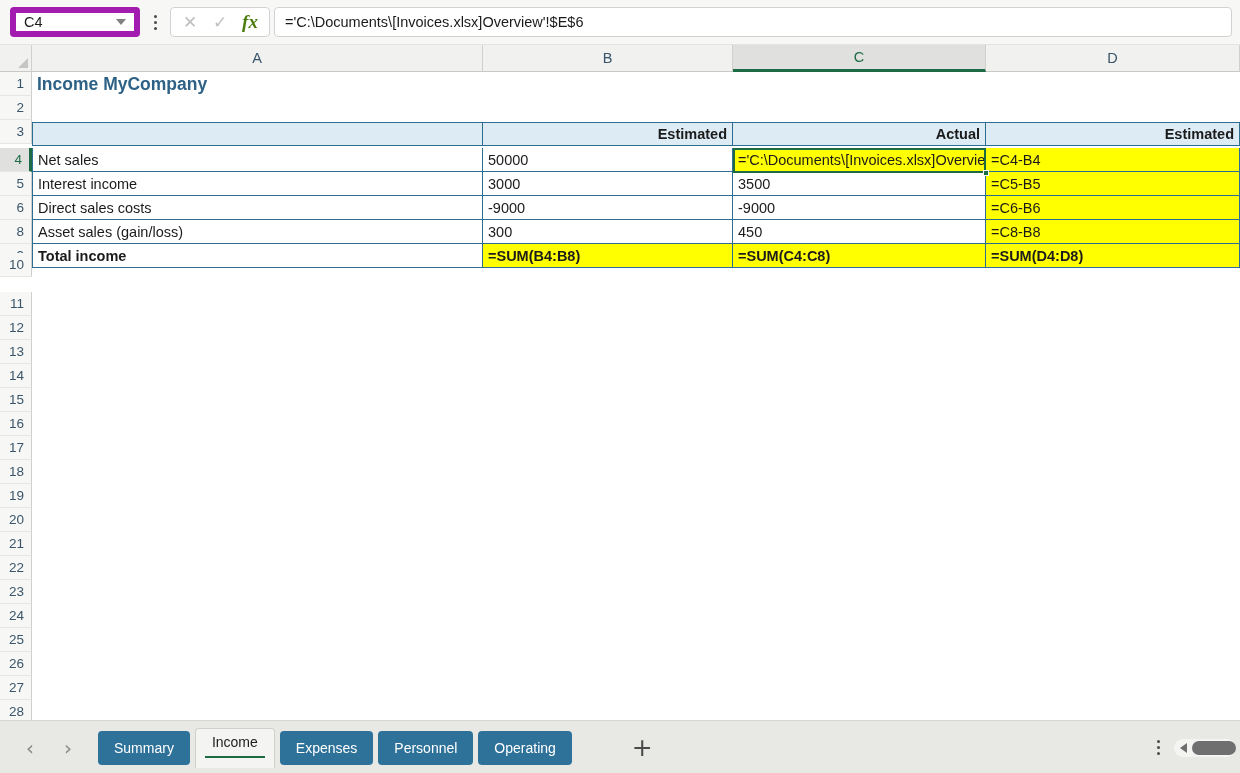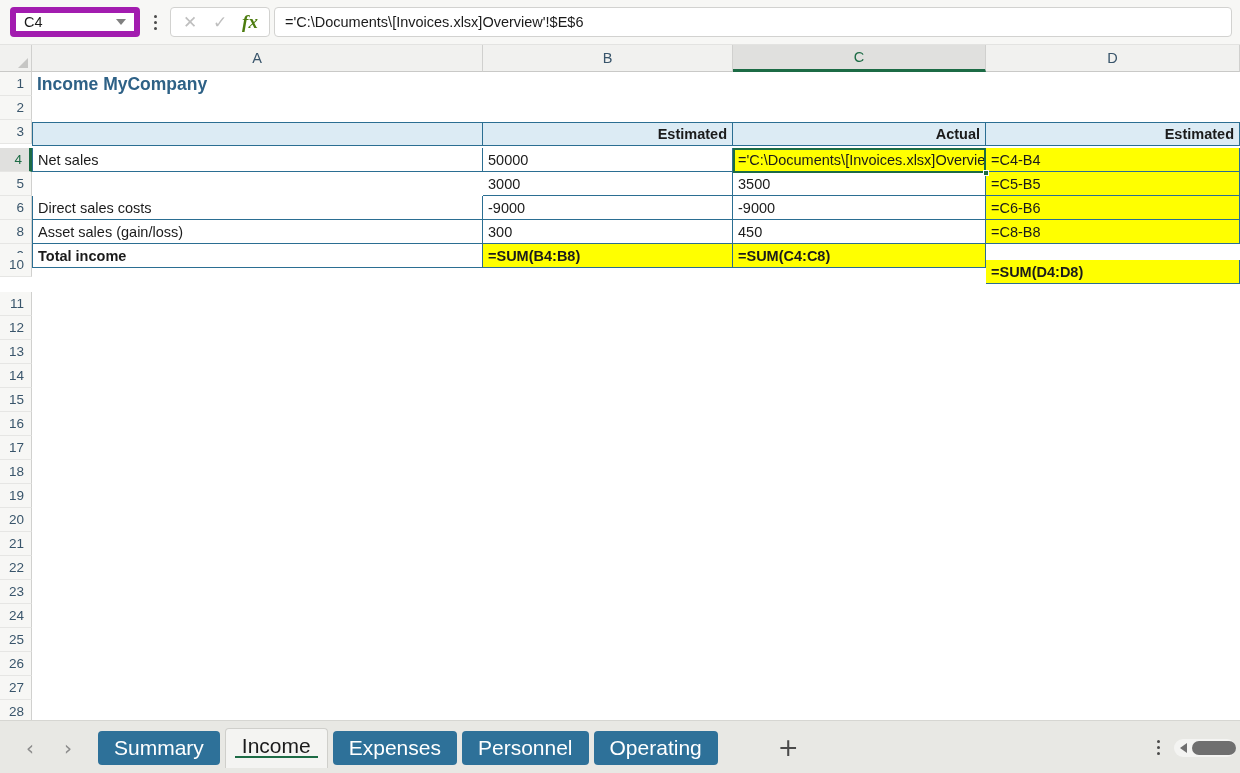--- a/index.html
+++ b/index.html
@@ -263,21 +263,21 @@
     height: 34px;
   }
   .tab {
     height: 34px;
     padding: 0 16px;
     display: flex;
     align-items: center;
     justify-content: center;
     background: #2e7199;
     color: #ffffff;
-    font-size: 21px;
+    font-size: 14px;
     border-radius: 4px;
     box-sizing: border-box;
   }
   .tab.active {
     background: #f4f4f2;
     color: #1b1b1b;
     border: 1px solid #cfcfcb;
     border-bottom: none;
     border-radius: 4px 4px 0 0;
     height: 40px;
@@ -405,38 +405,39 @@
     <div class="cell hdr-cell first" style="left:0px;   top:50px; width:451px;"></div>
     <div class="cell hdr-cell right" style="left:451px; top:50px; width:250px;">Estimated</div>
     <div class="cell hdr-cell right" style="left:701px; top:50px; width:253px;">Actual</div>
     <div class="cell hdr-cell right" style="left:954px; top:50px; width:254px;">Estimated</div>
 
     <div class="cell body-cell first" style="left:0px;   top:76px; width:451px;">Net sales</div>
     <div class="cell body-cell" style="left:451px; top:76px; width:250px;">50000</div>
     <div class="cell body-cell yellow" style="left:701px; top:76px; width:253px;">='C:\Documents\[Invoices.xlsx]Overview'!$E$6</div>
     <div class="cell body-cell yellow" style="left:954px; top:76px; width:254px;">=C4-B4</div>
 
+    <div class="cell body-cell first" style="left:0px;   top:100px; width:451px;">Interest income</div>
     <div class="cell body-cell" style="left:451px; top:100px; width:250px;">3000</div>
     <div class="cell body-cell" style="left:701px; top:100px; width:253px;">3500</div>
     <div class="cell body-cell yellow" style="left:954px; top:100px; width:254px;">=C5-B5</div>
 
     <div class="cell body-cell first" style="left:0px;   top:124px; width:451px;">Direct sales costs</div>
     <div class="cell body-cell" style="left:451px; top:124px; width:250px;">-9000</div>
     <div class="cell body-cell" style="left:701px; top:124px; width:253px;">-9000</div>
     <div class="cell body-cell yellow" style="left:954px; top:124px; width:254px;">=C6-B6</div>
 
     <div class="cell body-cell first" style="left:0px;   top:148px; width:451px;">Asset sales (gain/loss)</div>
     <div class="cell body-cell" style="left:451px; top:148px; width:250px;">300</div>
     <div class="cell body-cell" style="left:701px; top:148px; width:253px;">450</div>
     <div class="cell body-cell yellow" style="left:954px; top:148px; width:254px;">=C8-B8</div>
 
     <div class="cell total-cell plain first bold" style="left:0px;   top:172px; width:451px;">Total income</div>
     <div class="cell total-cell" style="left:451px; top:172px; width:250px;">=SUM(B4:B8)</div>
     <div class="cell total-cell" style="left:701px; top:172px; width:253px;">=SUM(C4:C8)</div>
-    <div class="cell total-cell" style="left:954px; top:188px; width:254px;">=SUM(D4:D8)</div>
+    <div class="cell total-cell" style="left:954px; top:172px; width:254px;">=SUM(D4:D8)</div>
 
     <div class="sel-box" style="left:701px; top:76px; width:253px; height:25px;"></div>
     <div class="sel-handle" style="left:951px; top:98px;"></div>
   </div>
 
   <div class="tabbar">
     <div class="nav-arrows">
       <span class="nav-arrow">‹</span>
       <span class="nav-arrow">›</span>
     </div>

